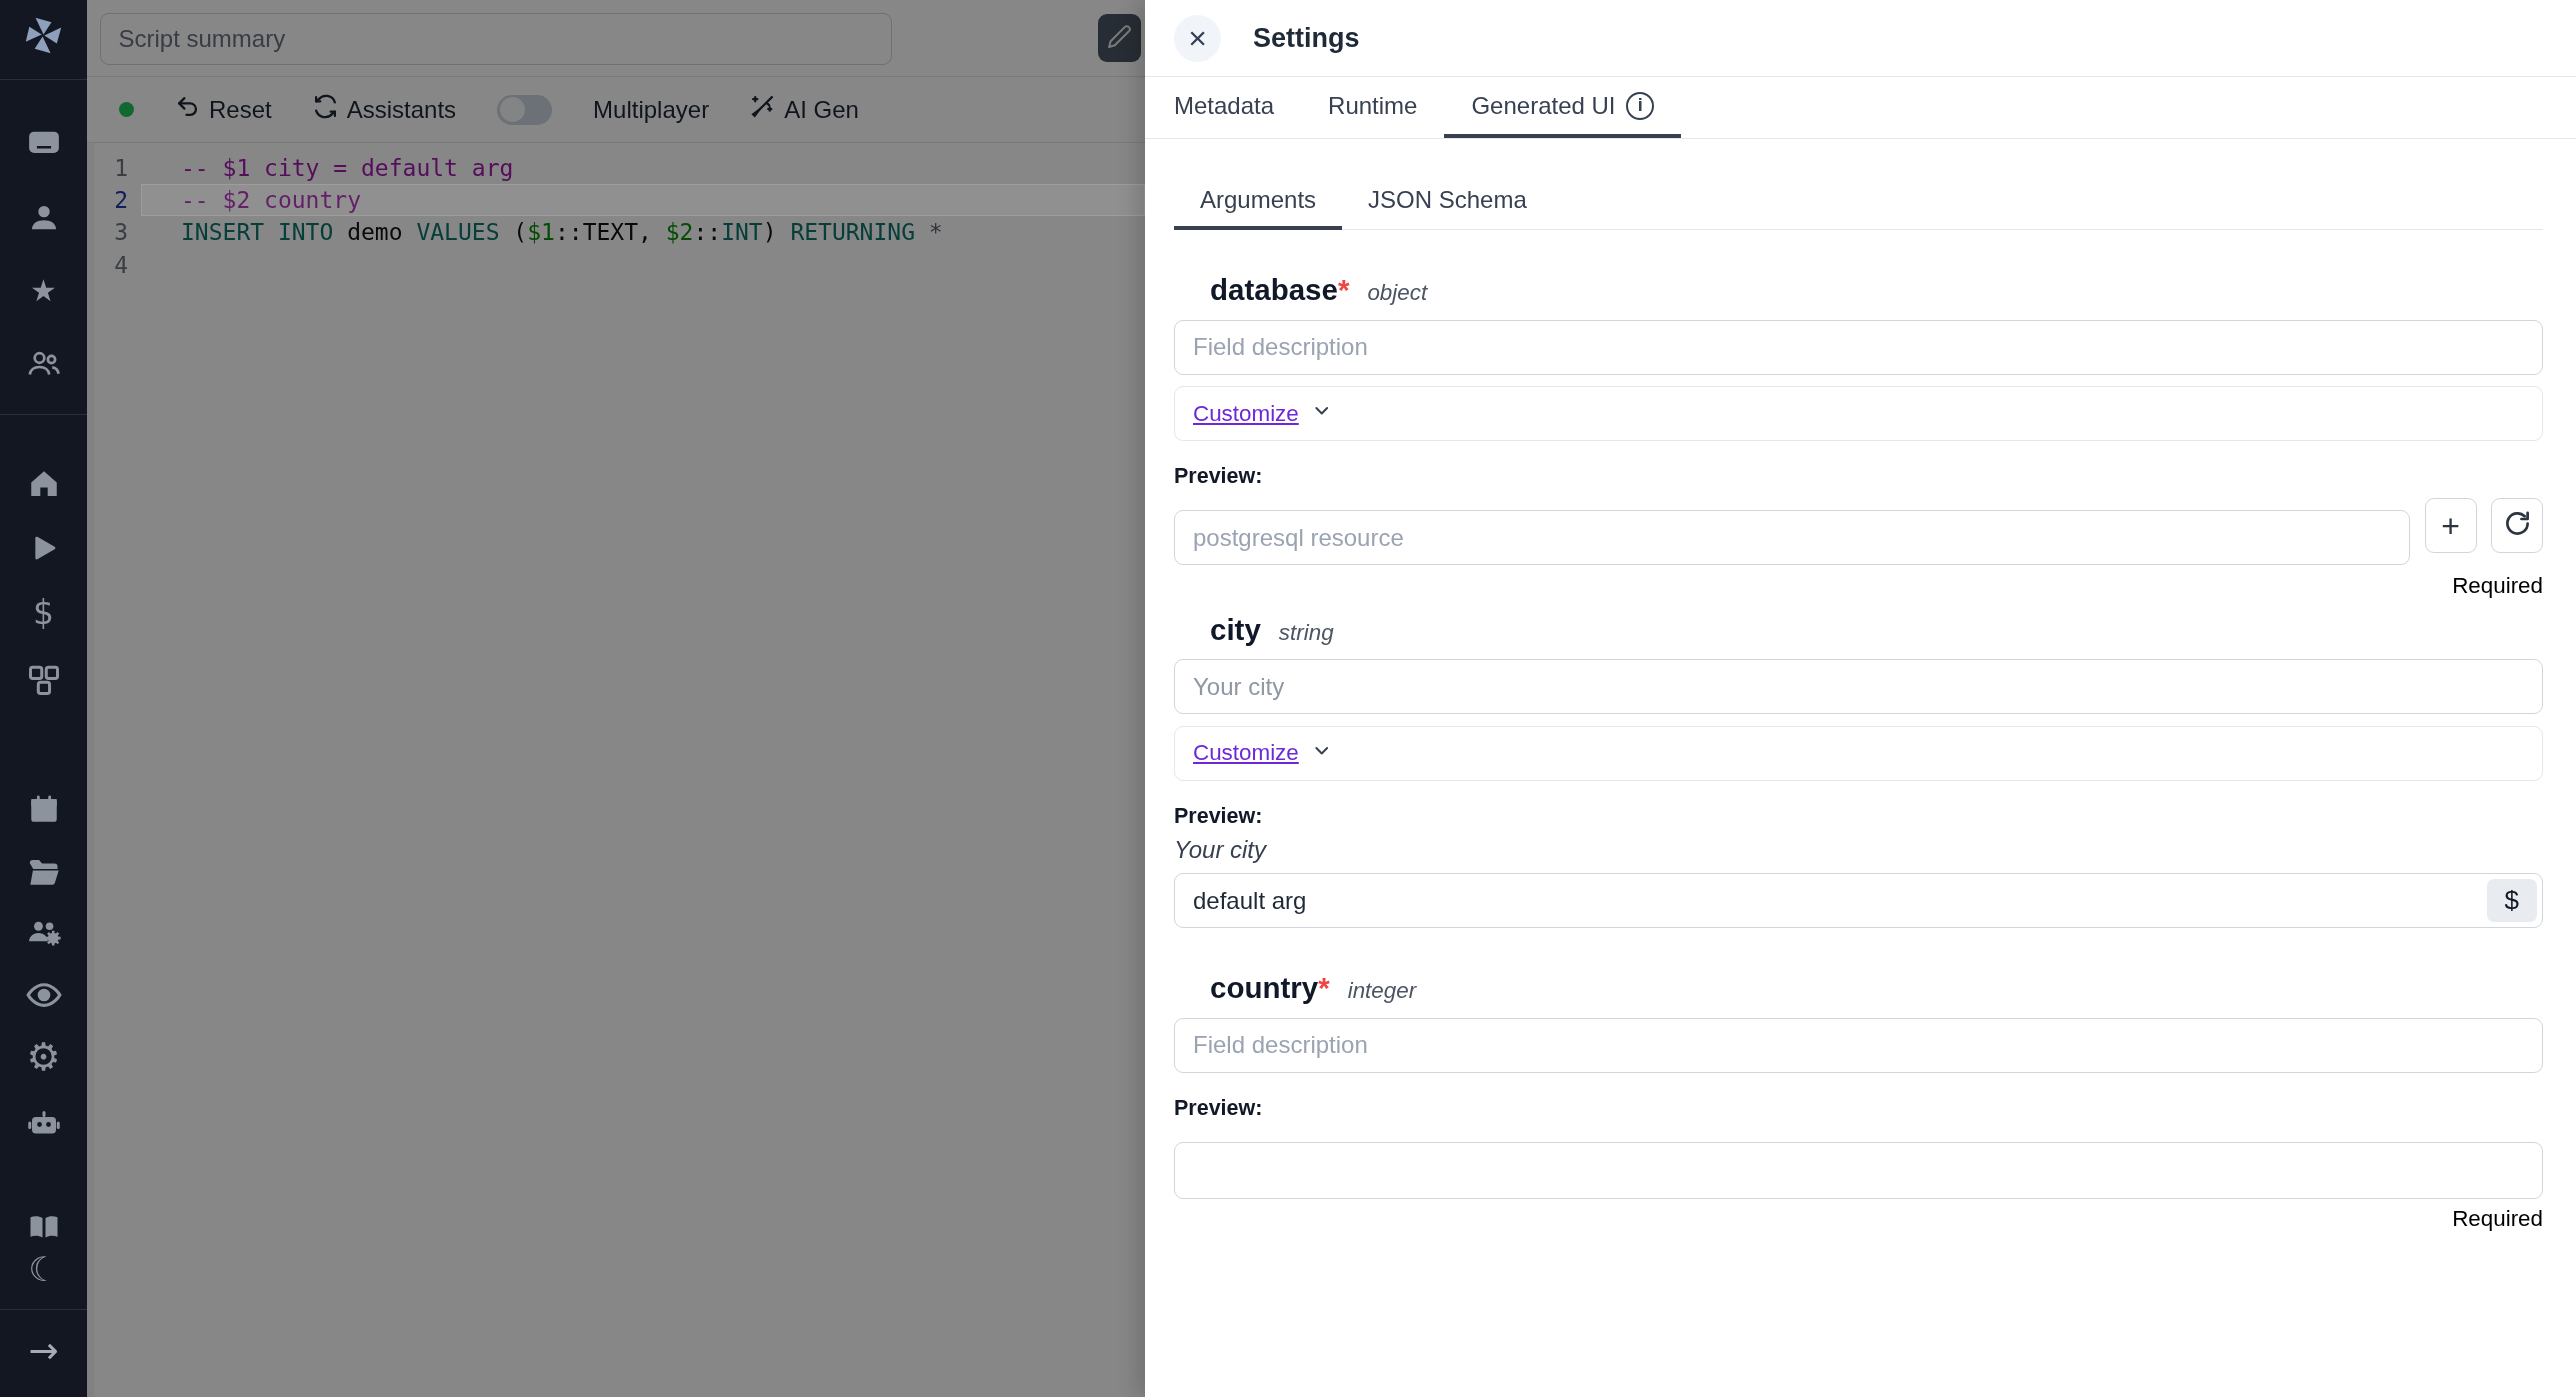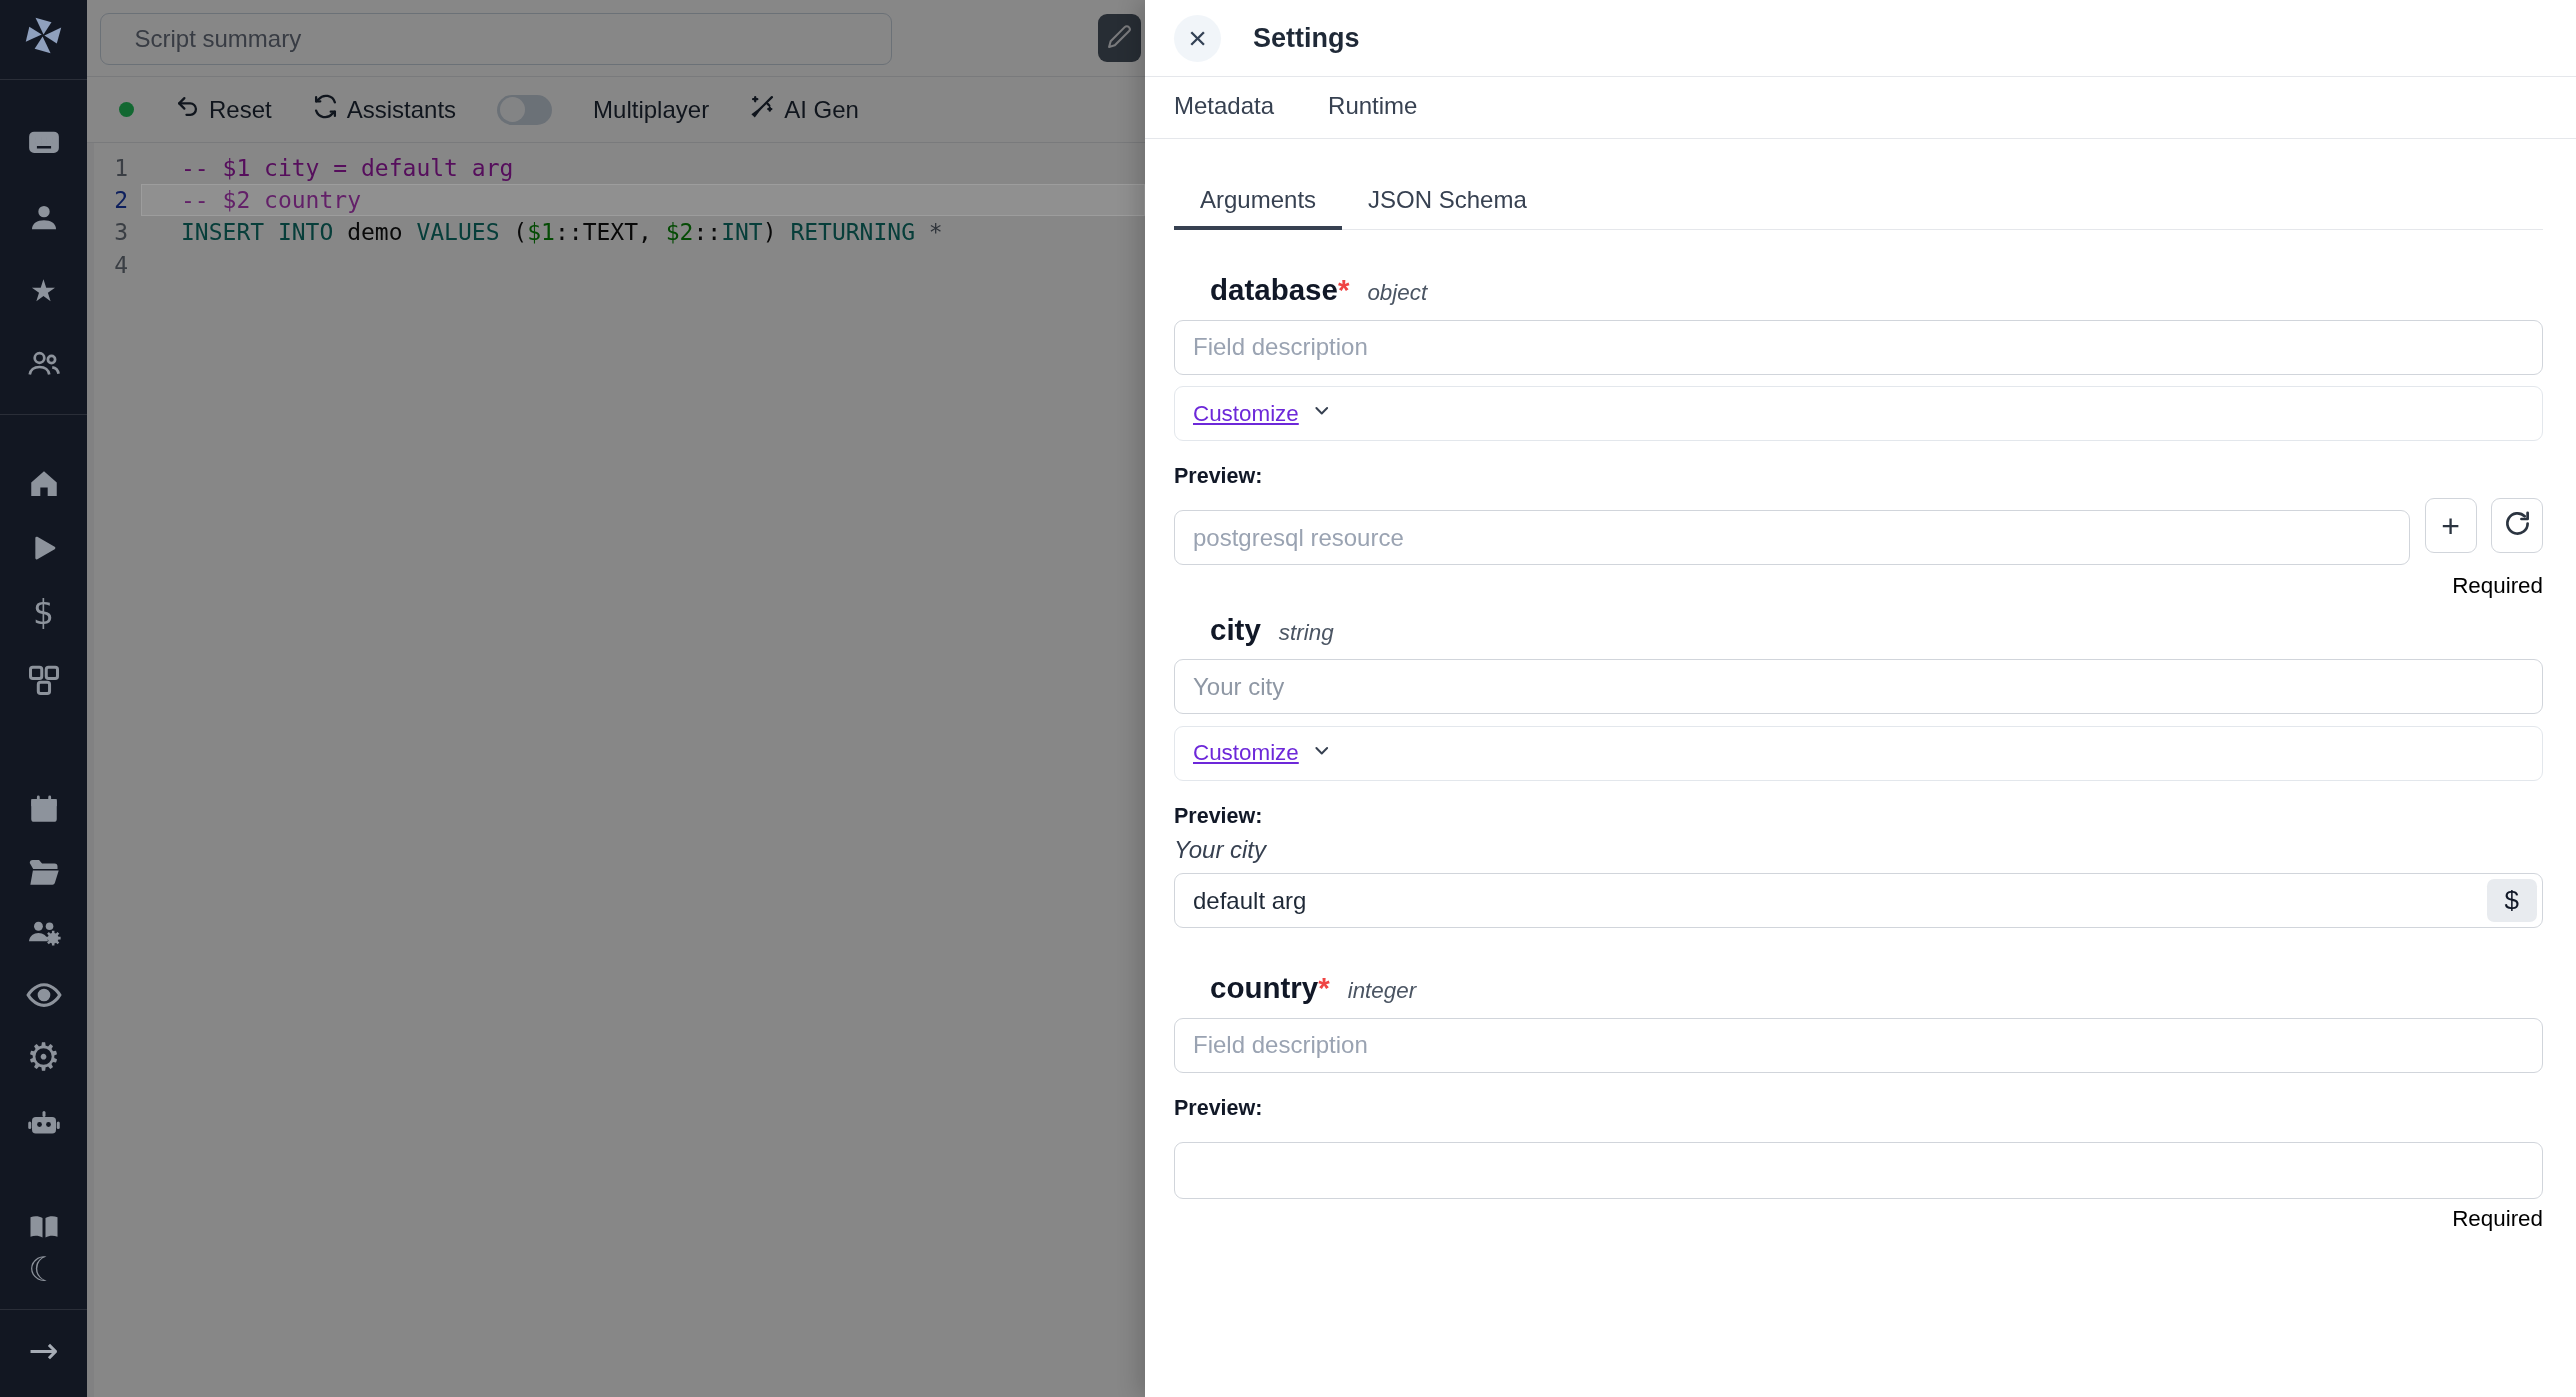--- a/index.html
+++ b/index.html
@@ -11,21 +11,21 @@
   .sidebar{position:absolute;left:0;top:0;width:87px;height:100%;background:#121722;z-index:20;}
   .sb-item{position:absolute;left:0;width:87px;height:39px;display:flex;align-items:center;justify-content:center;
            color:#8d939c;font-family:"DejaVu Sans",sans-serif;font-size:30px;line-height:39px;}
   .sb-item svg{display:block;}
   .sb-divider{position:absolute;left:0;width:87px;height:0.9px;background:rgba(255,255,255,.10);}
 
   
   .workspace{position:absolute;left:87px;top:0;width:1058px;height:100%;background:#fff;}
   .topbar{position:relative;height:77px;background:#fff;border-bottom:0.9px solid #e5e7eb;}
   .summary-input{position:absolute;left:12.5px;top:12.5px;width:792px;height:52px;border:1.8px solid #cbd5e1;
-                 border-radius:9px;padding:0 34px;font-size:24px;color:#374151;background:#fff;outline:none;}
+                 border-radius:9px;padding:0 18px;font-size:24px;color:#374151;background:#fff;outline:none;}
   .summary-input::placeholder{color:#6b7280;}
   .pencil-btn{position:absolute;right:3.6px;top:14.3px;width:43px;height:48px;background:#4b5563;border:none;
               border-radius:9px;display:flex;align-items:center;justify-content:center;cursor:pointer;}
   .toolbar{height:66px;background:#fff;border-bottom:0.9px solid #e5e7eb;display:flex;align-items:center;
            gap:41px;padding-left:32px;font-size:24px;color:#1f2937;}
   .status-dot{width:15px;height:15px;border-radius:50%;background:#22c55e;}
   .titem{display:flex;align-items:center;gap:9px;background:none;border:none;font:inherit;color:inherit;cursor:pointer;padding:0;}
   .toggle{width:55px;height:30px;border-radius:15px;background:#cbd5e1;position:relative;border:none;cursor:pointer;}
   .toggle .knob{position:absolute;left:2.7px;top:2.7px;width:25px;height:25px;border-radius:50%;background:#f8fafc;}
 
@@ -274,20 +274,24 @@
     <header class="p-header">
       <button class="close-btn">
         <span>×</span>
       </button>
       <h1 class="p-title">Settings</h1>
     </header>
 
     <nav class="p-tabs">
       <button class="p-tab first">Metadata</button>
       <button class="p-tab">Runtime</button>
+      <button class="p-tab active">
+        <span>Generated UI</span>
+        <span class="info-icon">i</span>
+      </button>
     </nav>
 
     <div class="p-content">
       <nav class="sub-tabs">
         <button class="sub-tab active">Arguments</button>
         <button class="sub-tab">JSON Schema</button>
       </nav>
 
       <div class="field">
         <div class="f-head">

